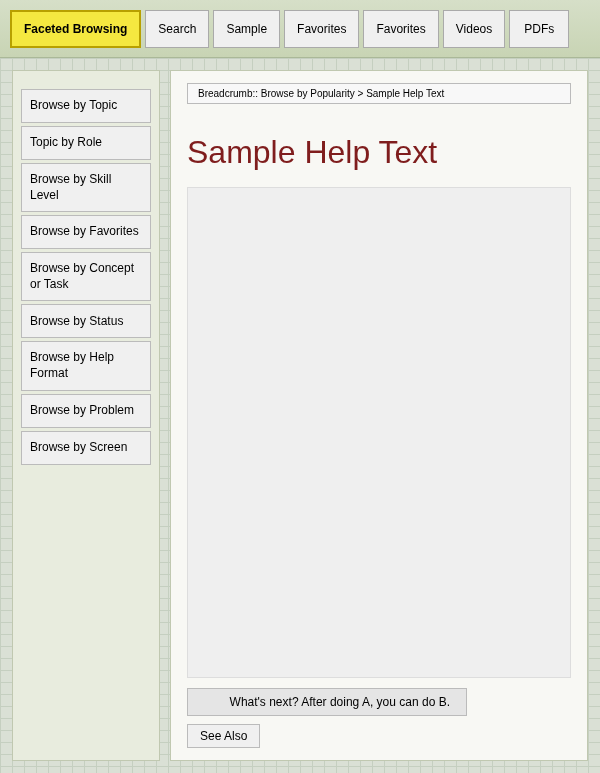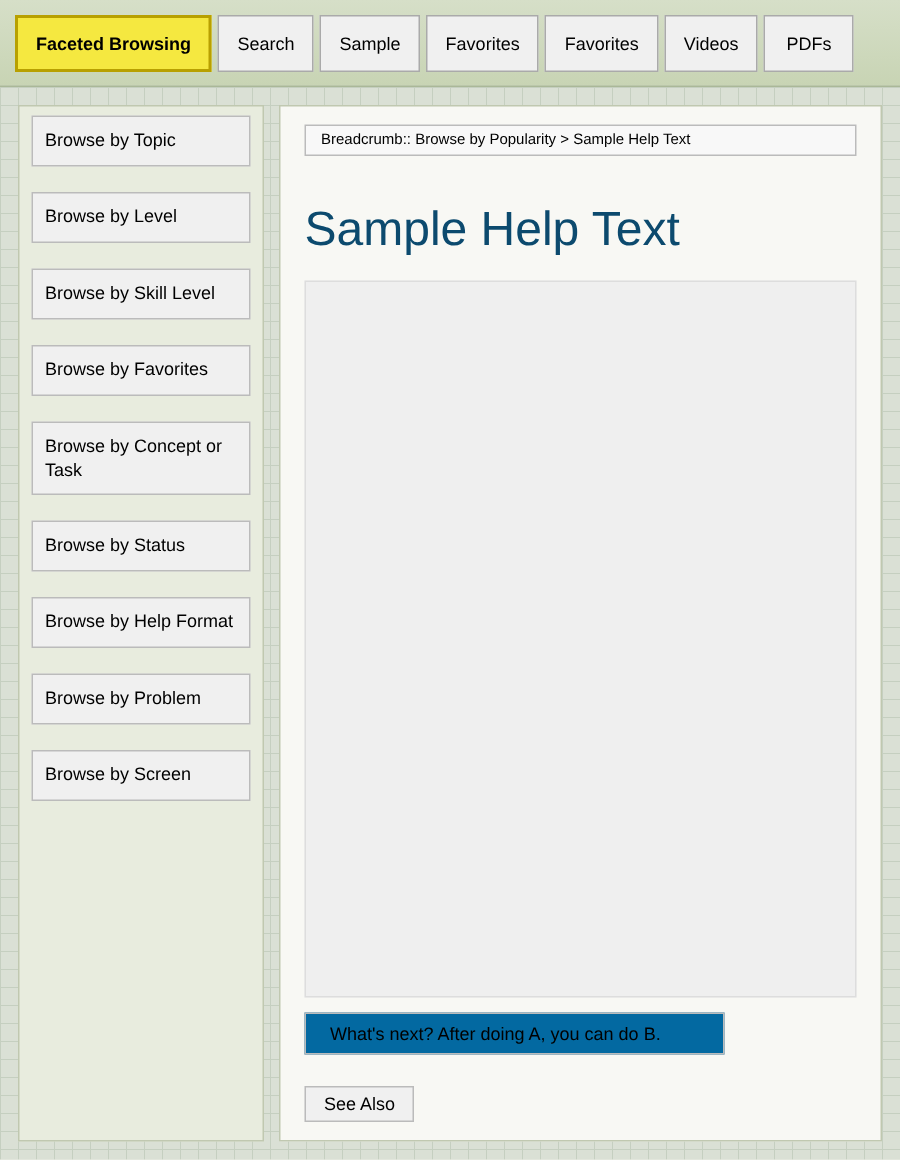--- a/index.html
+++ b/index.html
@@ -54,26 +54,26 @@
       padding: 12px;
       height: calc(773px - 58px);
       display: flex;
       gap: 10px;
     }
 
     
     .sidebar {
       background: #e8ecde;
       border: 1px solid #c0c8b0;
-      width: 164px;
+      width: 148px;
       flex-shrink: 0;
-      padding: 6px 8px;
+      padding: 18px 8px;
       display: flex;
       flex-direction: column;
-      gap: 17px;
+      gap: 3px;
     }
 
     .sidebar-btn {
       background: #f0f0f0;
       border: 1px solid #bbb;
       padding: 8px 8px;
       cursor: pointer;
       font-size: 12px;
       text-align: left;
       line-height: 1.3;
@@ -96,54 +96,53 @@
       padding: 4px 10px;
       font-size: 10px;
       margin-bottom: 30px;
       display: inline-block;
       max-width: 100%;
     }
 
     .page-title {
       font-size: 32px;
       font-weight: normal;
-      color: #0c4a6e;
+      color: #7f1d1d;
       margin-bottom: 16px;
       font-family: Arial, sans-serif;
     }
 
     .content-body {
       flex: 1;
       background: #efefef;
       border: 1px solid #ddd;
     }
 
     .bottom-section {
       margin-top: 10px;
     }
 
     .whats-next-box {
       border: 1px solid #bbb;
-      background: #0369a1;
+      background: #e5e5e5;
       padding: 6px 16px;
       font-size: 12px;
-      text-align: left;
+      text-align: right;
       margin-bottom: 8px;
       display: inline-block;
       min-width: 280px;
     }
 
     .see-also-btn {
       border: 1px solid #bbb;
       background: #f0f0f0;
       padding: 4px 12px;
       font-size: 12px;
       cursor: pointer;
       display: inline-block;
-      margin-top: 13px;
     }
   </style>
 </head>
 <body>
 
 <div class="top-nav">
 
 <button class="nav-tab active">Faceted Browsing</button>
     <button class="nav-tab">Search</button>
     <button class="nav-tab">Sample</button>
@@ -151,21 +150,21 @@
     <button class="nav-tab">Favorites</button>
     <button class="nav-tab">Videos</button>
     <button class="nav-tab">PDFs</button>
   </div>
 
 <div class="grid-area">
 
   <div class="sidebar">
 
   <button class="sidebar-btn">Browse by Topic</button>
-      <button class="sidebar-btn">Browse by Level</button>
+      <button class="sidebar-btn">Topic by Role</button>
       <button class="sidebar-btn">Browse by Skill Level</button>
       <button class="sidebar-btn">Browse by Favorites</button>
       <button class="sidebar-btn">Browse by Concept or Task</button>
       <button class="sidebar-btn">Browse by Status</button>
       <button class="sidebar-btn">Browse by Help Format</button>
       <button class="sidebar-btn">Browse by Problem</button>
       <button class="sidebar-btn">Browse by Screen</button>
     </div>
 
   <div class="main-content">

